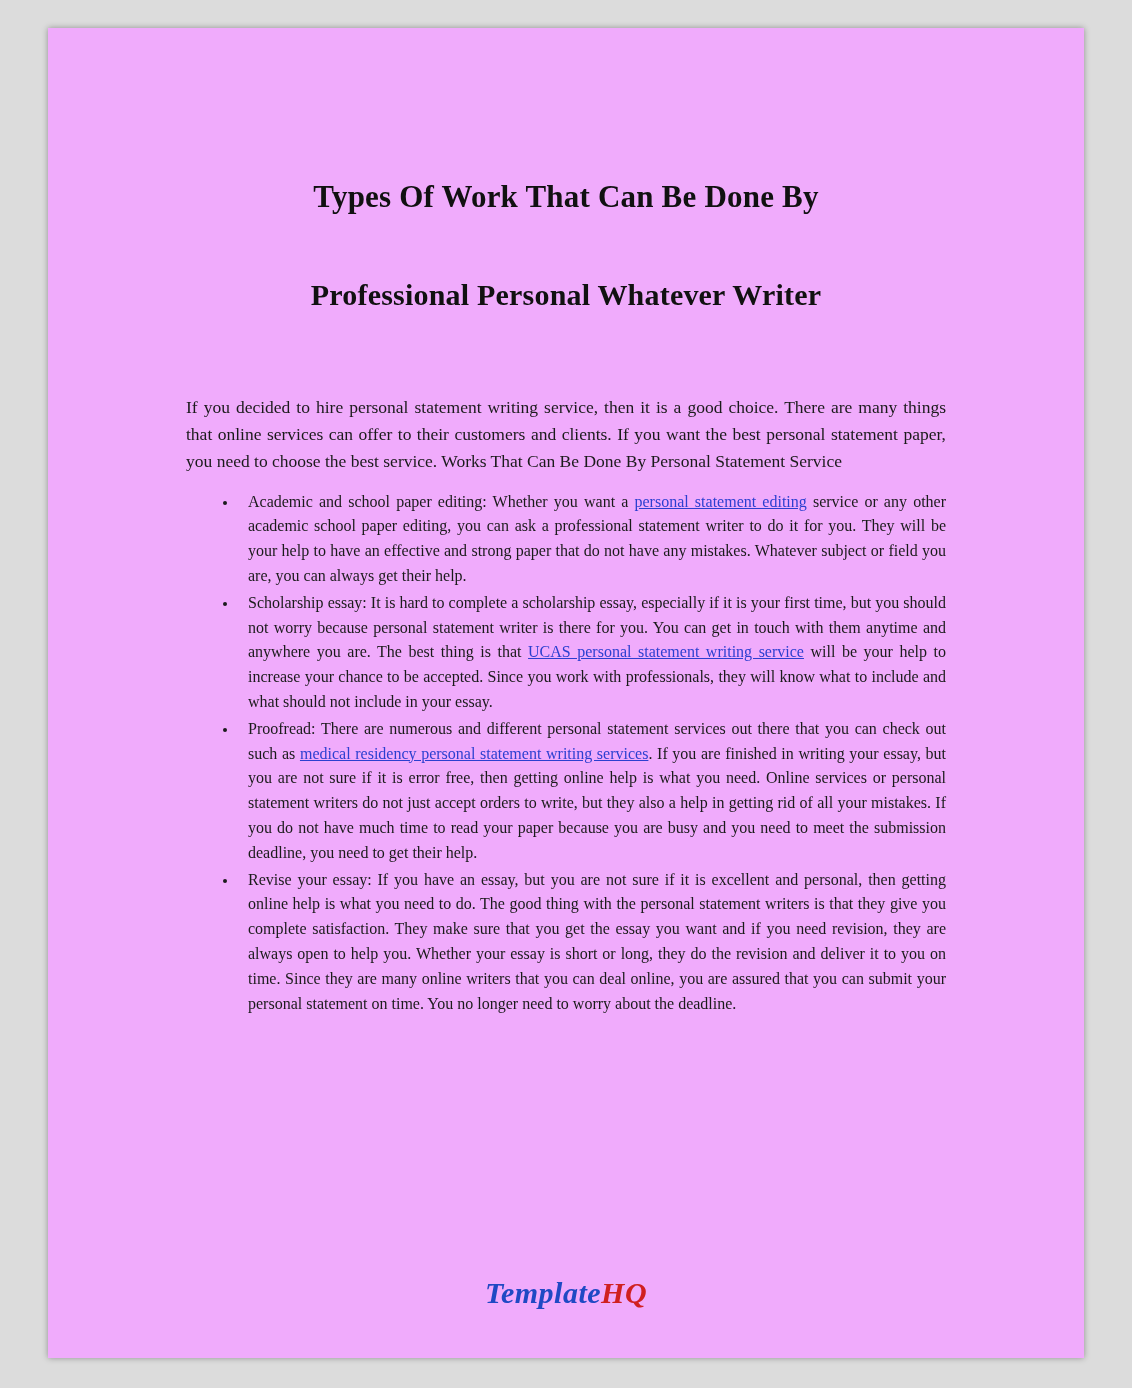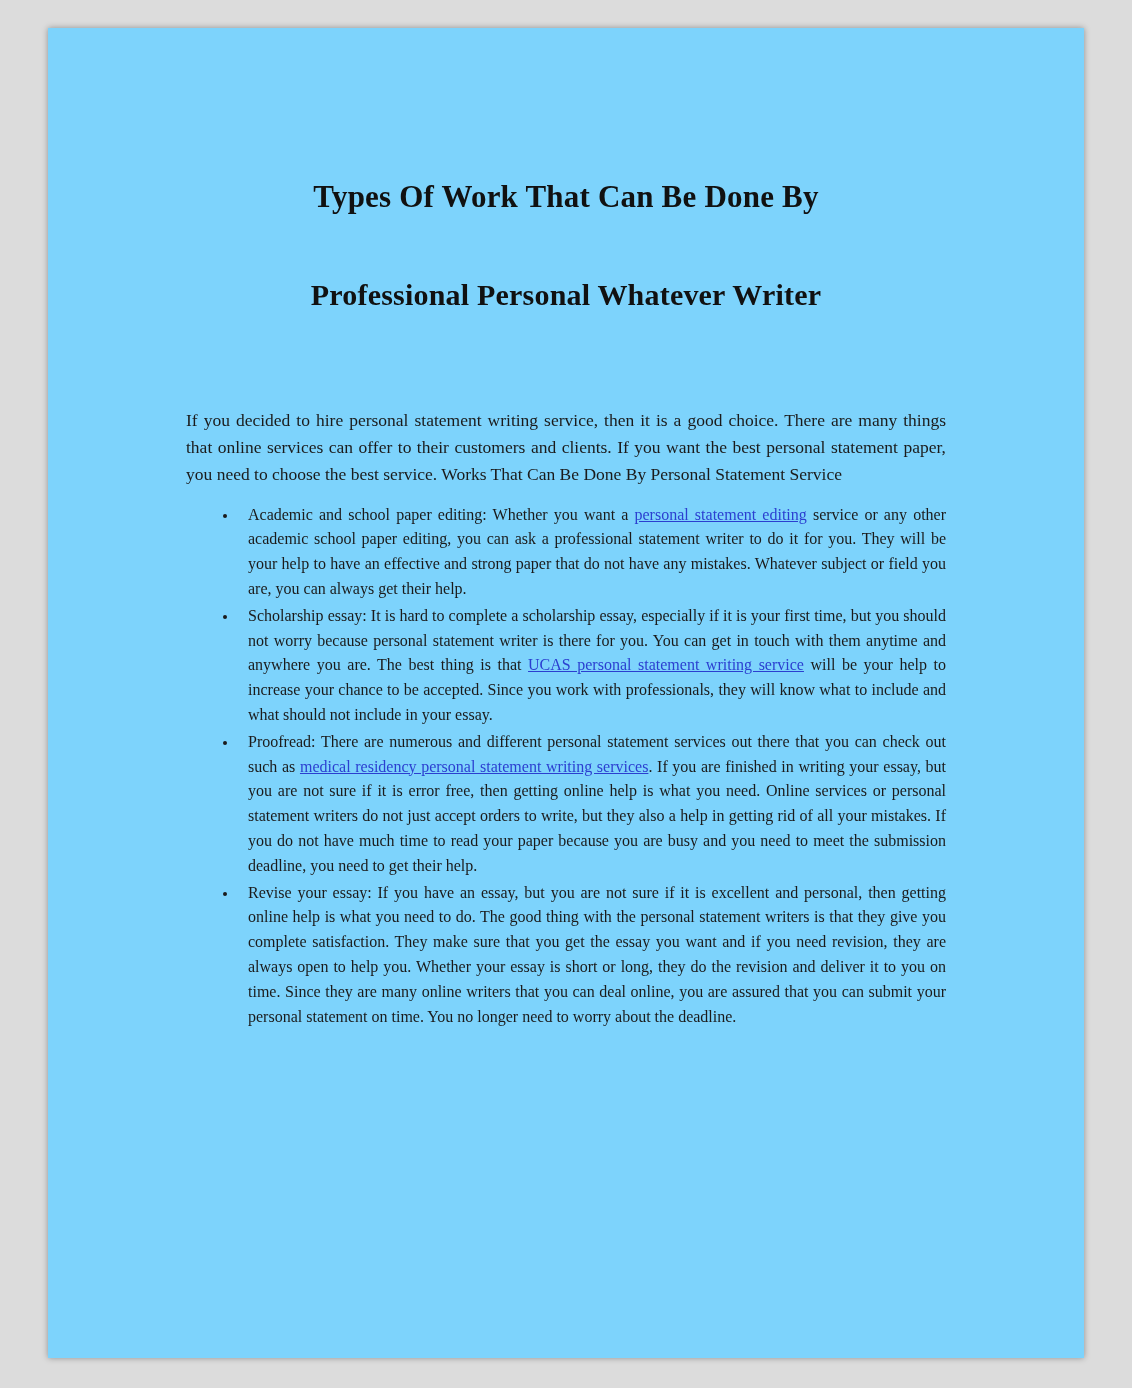--- a/index.html
+++ b/index.html
@@ -12,21 +12,21 @@
     height: 1388px;
     font-family: "Liberation Serif", serif;
     overflow: hidden;
   }
   .page-shadow {
     position: absolute;
     left: 48px;
     top: 28px;
     width: 1036px;
     height: 1330px;
-    background: #7dd3fc;
+    background: #f0abfc;
     box-shadow: 0 0 6px rgba(0,0,0,0.35);
   }
   .doc {
     position: absolute;
     left: 0;
     top: 0;
     width: 1036px;
     height: 1330px;
     padding: 0;
     box-sizing: border-box;
@@ -41,21 +41,21 @@
     font-size: 31px;
     color: #111111;
     letter-spacing: 0.2px;
     line-height: 1.2;
   }
   .doc-title-line.second {
     margin-top: 62px;
     font-size: 30px;
   }
   .body-area {
-    margin: 16px auto;
+    margin: 3px auto;
     width: 760px;
     padding-top: 78px;
   }
   p.intro {
     margin: 0;
     text-align: justify;
     font-size: 17.5px;
     line-height: 1.55;
     color: #1b1b1b;
     font-family: "Liberation Serif", serif;
@@ -119,15 +119,18 @@
         </li>
         <li>
           <span>Proofread: There are numerous and different personal statement services out there that you can check out such as </span><a class="doclink" href="#">medical residency personal statement writing services</a><span>. If you are finished in writing your essay, but you are not sure if it is error free, then getting online help is what you need. Online services or personal statement writers do not just accept orders to write, but they also a help in getting rid of all your mistakes. If you do not have much time to read your paper because you are busy and you need to meet the submission deadline, you need to get their help.</span>
         </li>
         <li>
           <span>Revise your essay: If you have an essay, but you are not sure if it is excellent and personal, then getting online help is what you need to do. The good thing with the personal statement writers is that they give you complete satisfaction. They make sure that you get the essay you want and if you need revision, they are always open to help you. Whether your essay is short or long, they do the revision and deliver it to you on time. Since they are many online writers that you can deal online, you are assured that you can submit your personal statement on time. You no longer need to worry about the deadline.</span>
         </li>
       </ul>
     </div>
 
+    <div class="footer-brand">
+      <span class="brand-blue">Template</span><span class="brand-red">HQ</span>
+    </div>
 
   </div>
 </div>
 
 </body></html>

